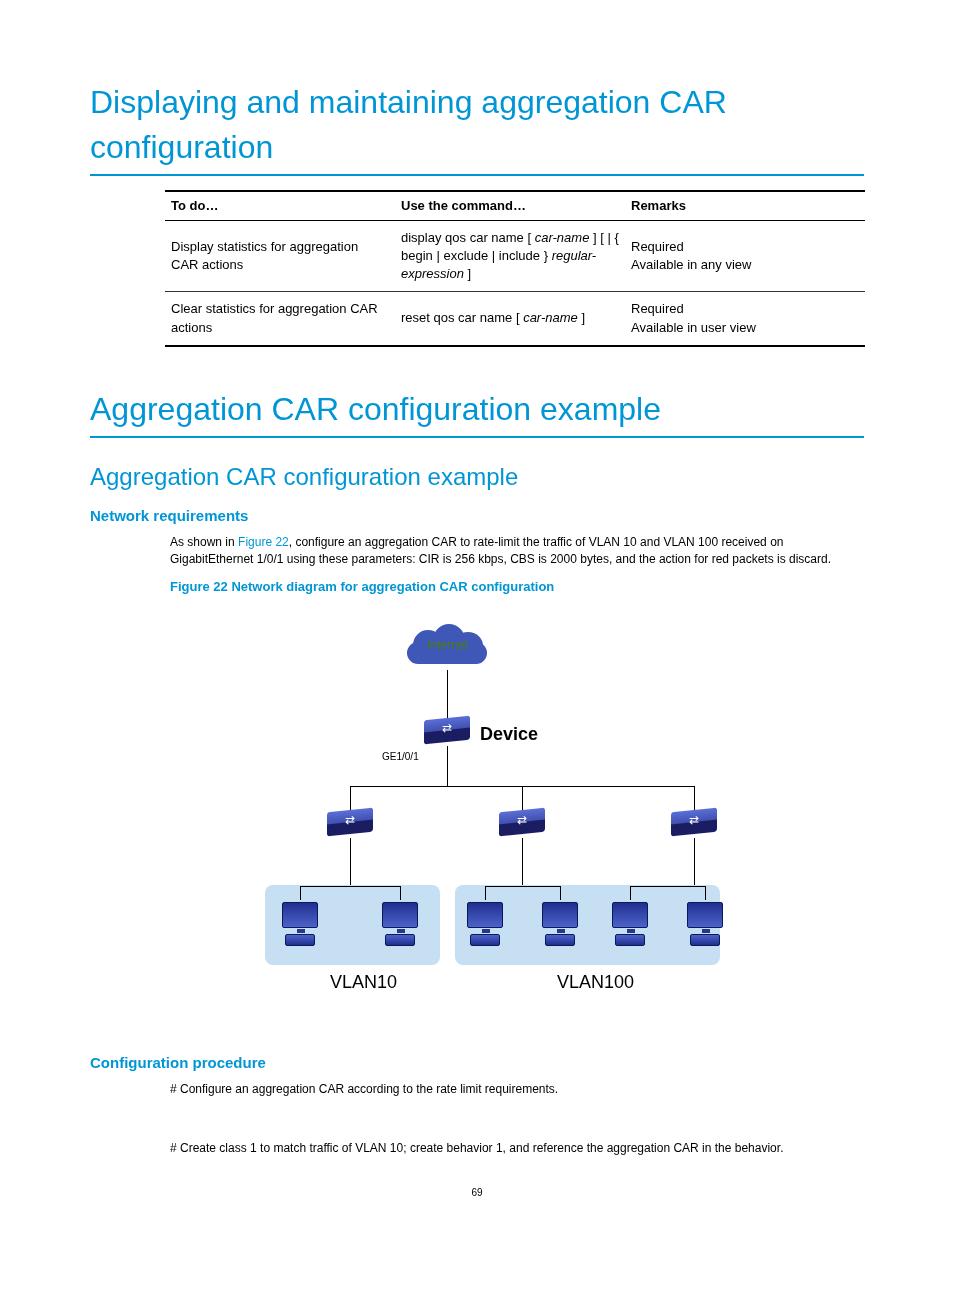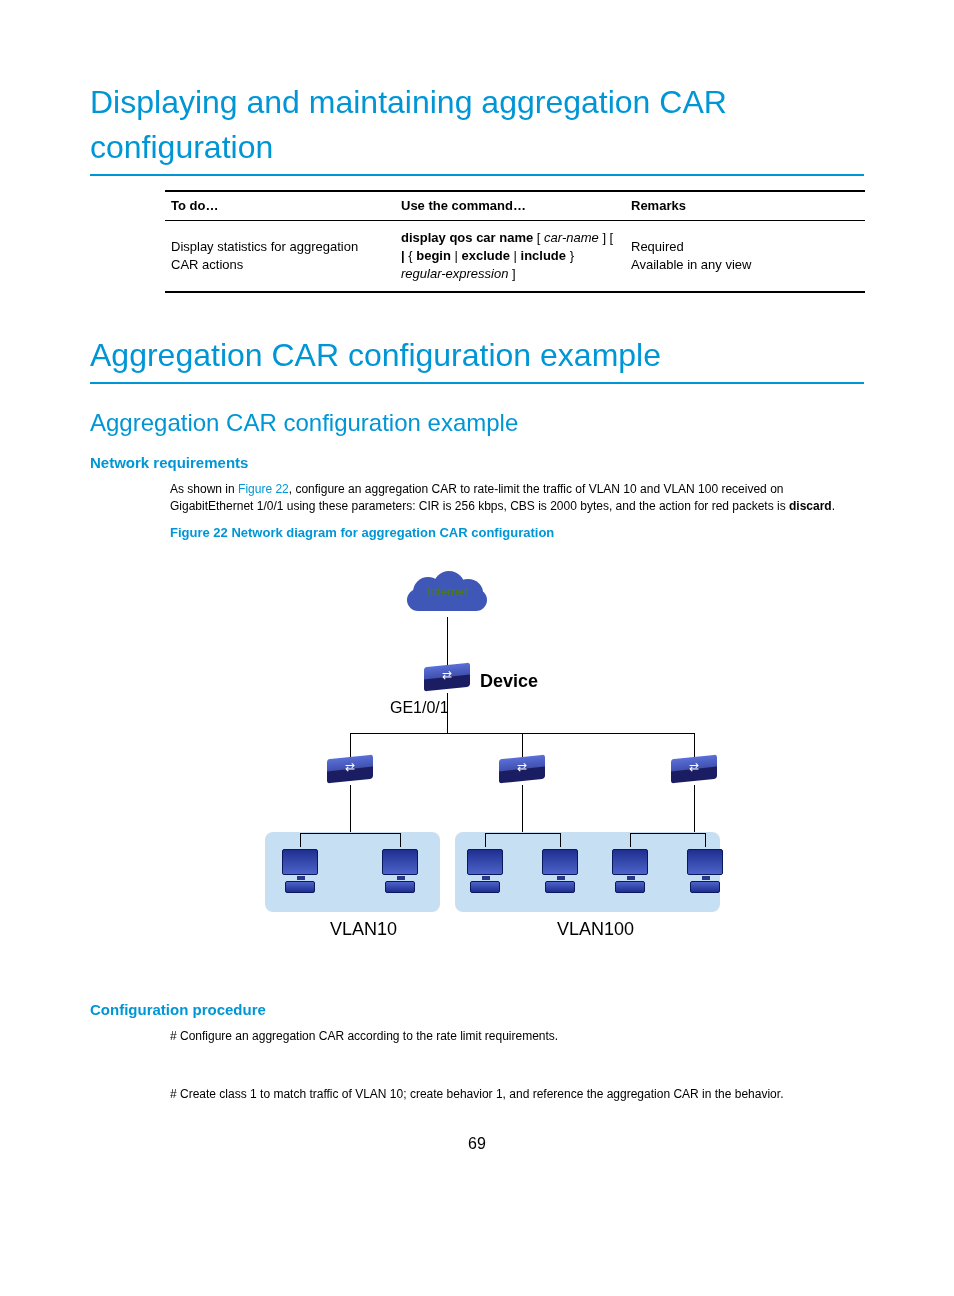--- a/index.html
+++ b/index.html
@@ -57,22 +57,22 @@
     border-bottom: 1px solid #333;
     padding: 8px 6px;
     vertical-align: middle;
   }
   table.cmd tr:last-child td { border-bottom: 2px solid #000; }
   .col-a { width: 230px; }
   .col-b { width: 230px; }
   .col-c { width: 240px; }
   .para { margin: 6px 0 6px 80px; font-size: 12px; }
   a.link { color: #0096d6; text-decoration: none; }
-  .pagenum { text-align: center; font-size: 16px; margin-top: 30px; }
-  .bold { font-weight: bold; }
+  .pagenum { text-align: center; font-size: 10px; margin-top: 30px; }
+  .bold { font-weight: normal; }
   .ital { font-style: italic; }
 
   
   .diagram {
     position: relative;
     width: 380px;
     height: 420px;
     margin: 6px 0 10px 240px;
   }
   .cloud {
@@ -182,20 +182,25 @@
       <th>Use the command…</th>
       <th>Remarks</th>
     </tr>
   </thead>
   <tbody>
     <tr>
       <td>Display statistics for aggregation CAR actions</td>
       <td><span class="bold">display qos car name</span> [ <span class="ital">car-name</span> ] [ <span class="bold">|</span> { <span class="bold">begin</span> | <span class="bold">exclude</span> | <span class="bold">include</span> } <span class="ital">regular-expression</span> ]</td>
       <td>Required<br>Available in any view</td>
     </tr>
+    <tr>
+      <td>Clear statistics for aggregation CAR actions</td>
+      <td><span class="bold">reset qos car name</span> [ <span class="ital">car-name</span> ]</td>
+      <td>Required<br>Available in user view</td>
+    </tr>
   </tbody>
 </table>
 
 <div class="h1" style="margin-top:40px">Aggregation CAR configuration example</div>
 <div class="h2">Aggregation CAR configuration example</div>
 
 <div class="h3">Network requirements</div>
 
 <div class="para">
   <span>As shown in </span><a href="#" class="link">Figure 22</a><span>, configure an aggregation CAR to rate-limit the traffic of VLAN 10 and VLAN 100 received on GigabitEthernet 1/0/1 using these parameters: CIR is 256 kbps, CBS is 2000 bytes, and the action for red packets is </span><span class="bold">discard</span><span>.</span>
@@ -215,21 +220,21 @@
 
   <div class="line vline" style="left:117px;top:50px;height:48px"></div>
   <div class="switch-icon" style="left:94px;top:98px">
     <div class="switch-top"></div>
       <div class="switch-side"></div>
       <div class="switch-glyph">⇄</div>
   </div>
   <div class="label bold" style="left:150px;top:102px">Device</div>
 
   <div class="line vline" style="left:117px;top:126px;height:40px"></div>
-  <div class="label" style="left:60px;top:130px;font-size:16px">GE1/0/1</div>
+  <div class="label" style="left:52px;top:130px;font-size:10px">GE1/0/1</div>
 
   <div class="line hline" style="left:20px;top:166px;width:345px"></div>
   <div class="line vline" style="left:20px;top:166px;height:24px"></div>
   <div class="line vline" style="left:192px;top:166px;height:24px"></div>
   <div class="line vline" style="left:364px;top:166px;height:24px"></div>
 
   <div class="switch-icon" style="left:-3px;top:190px">
       <div class="switch-top"></div>
       <div class="switch-side"></div>
       <div class="switch-glyph">⇄</div>

